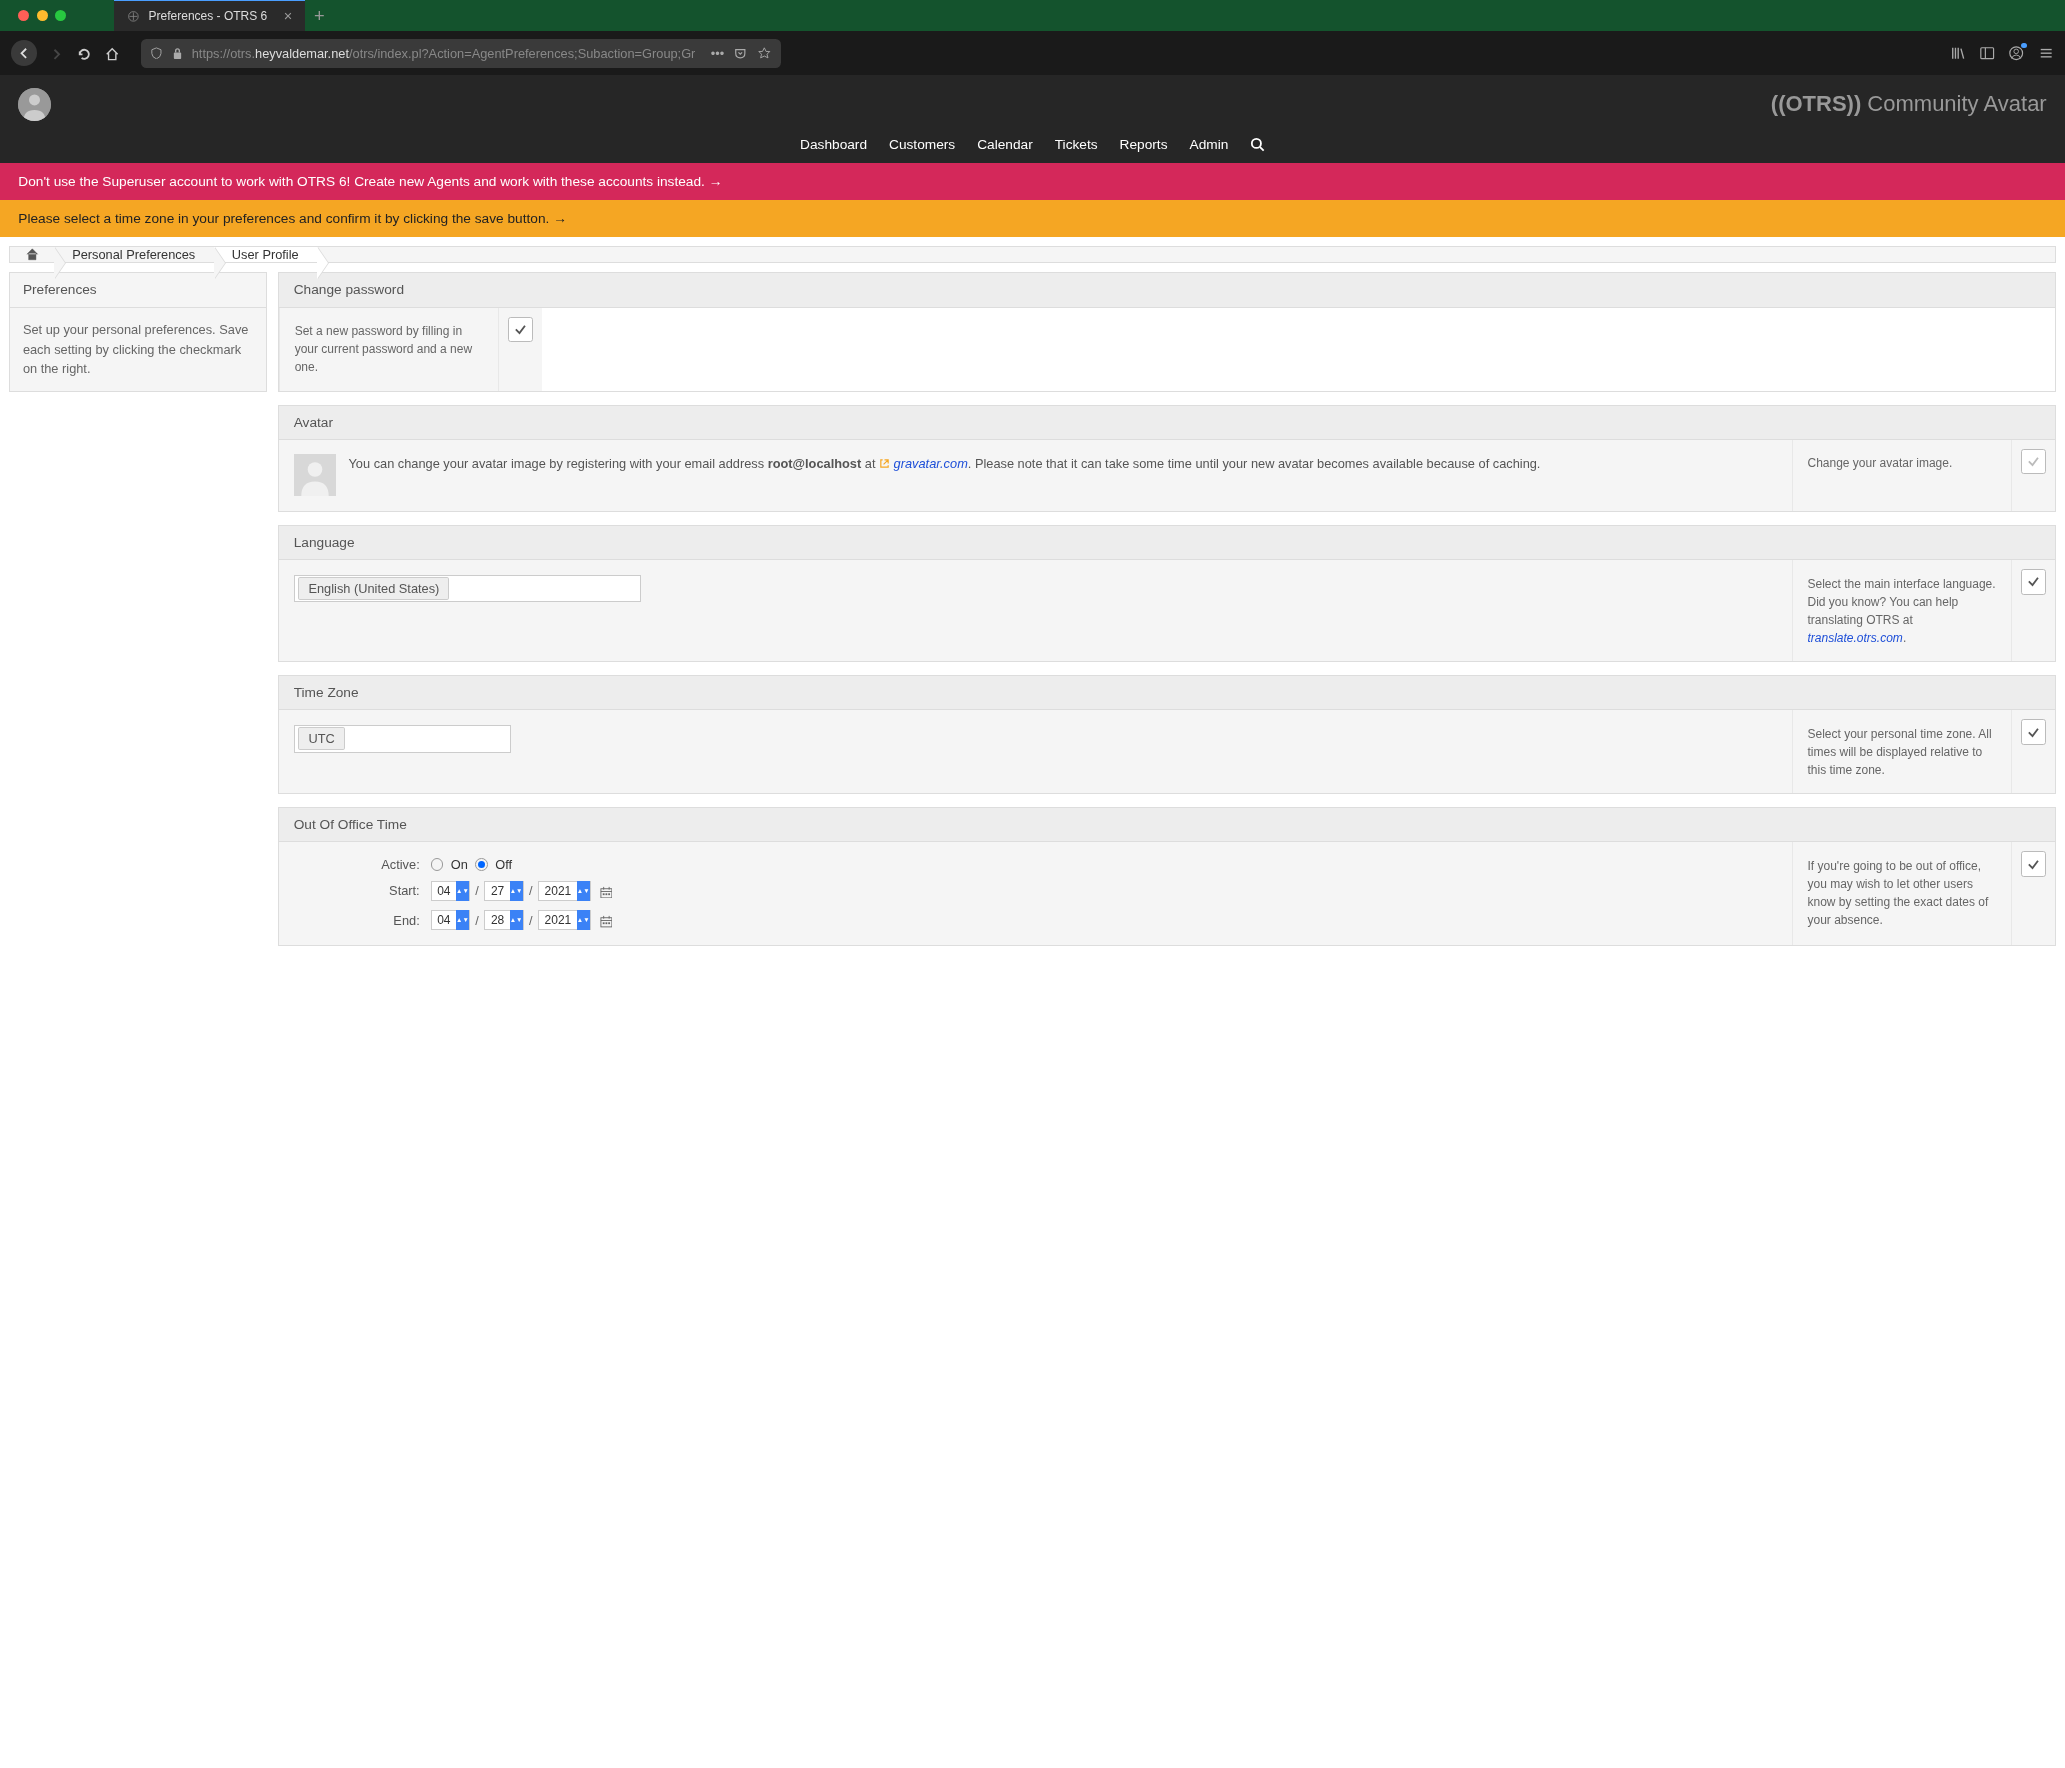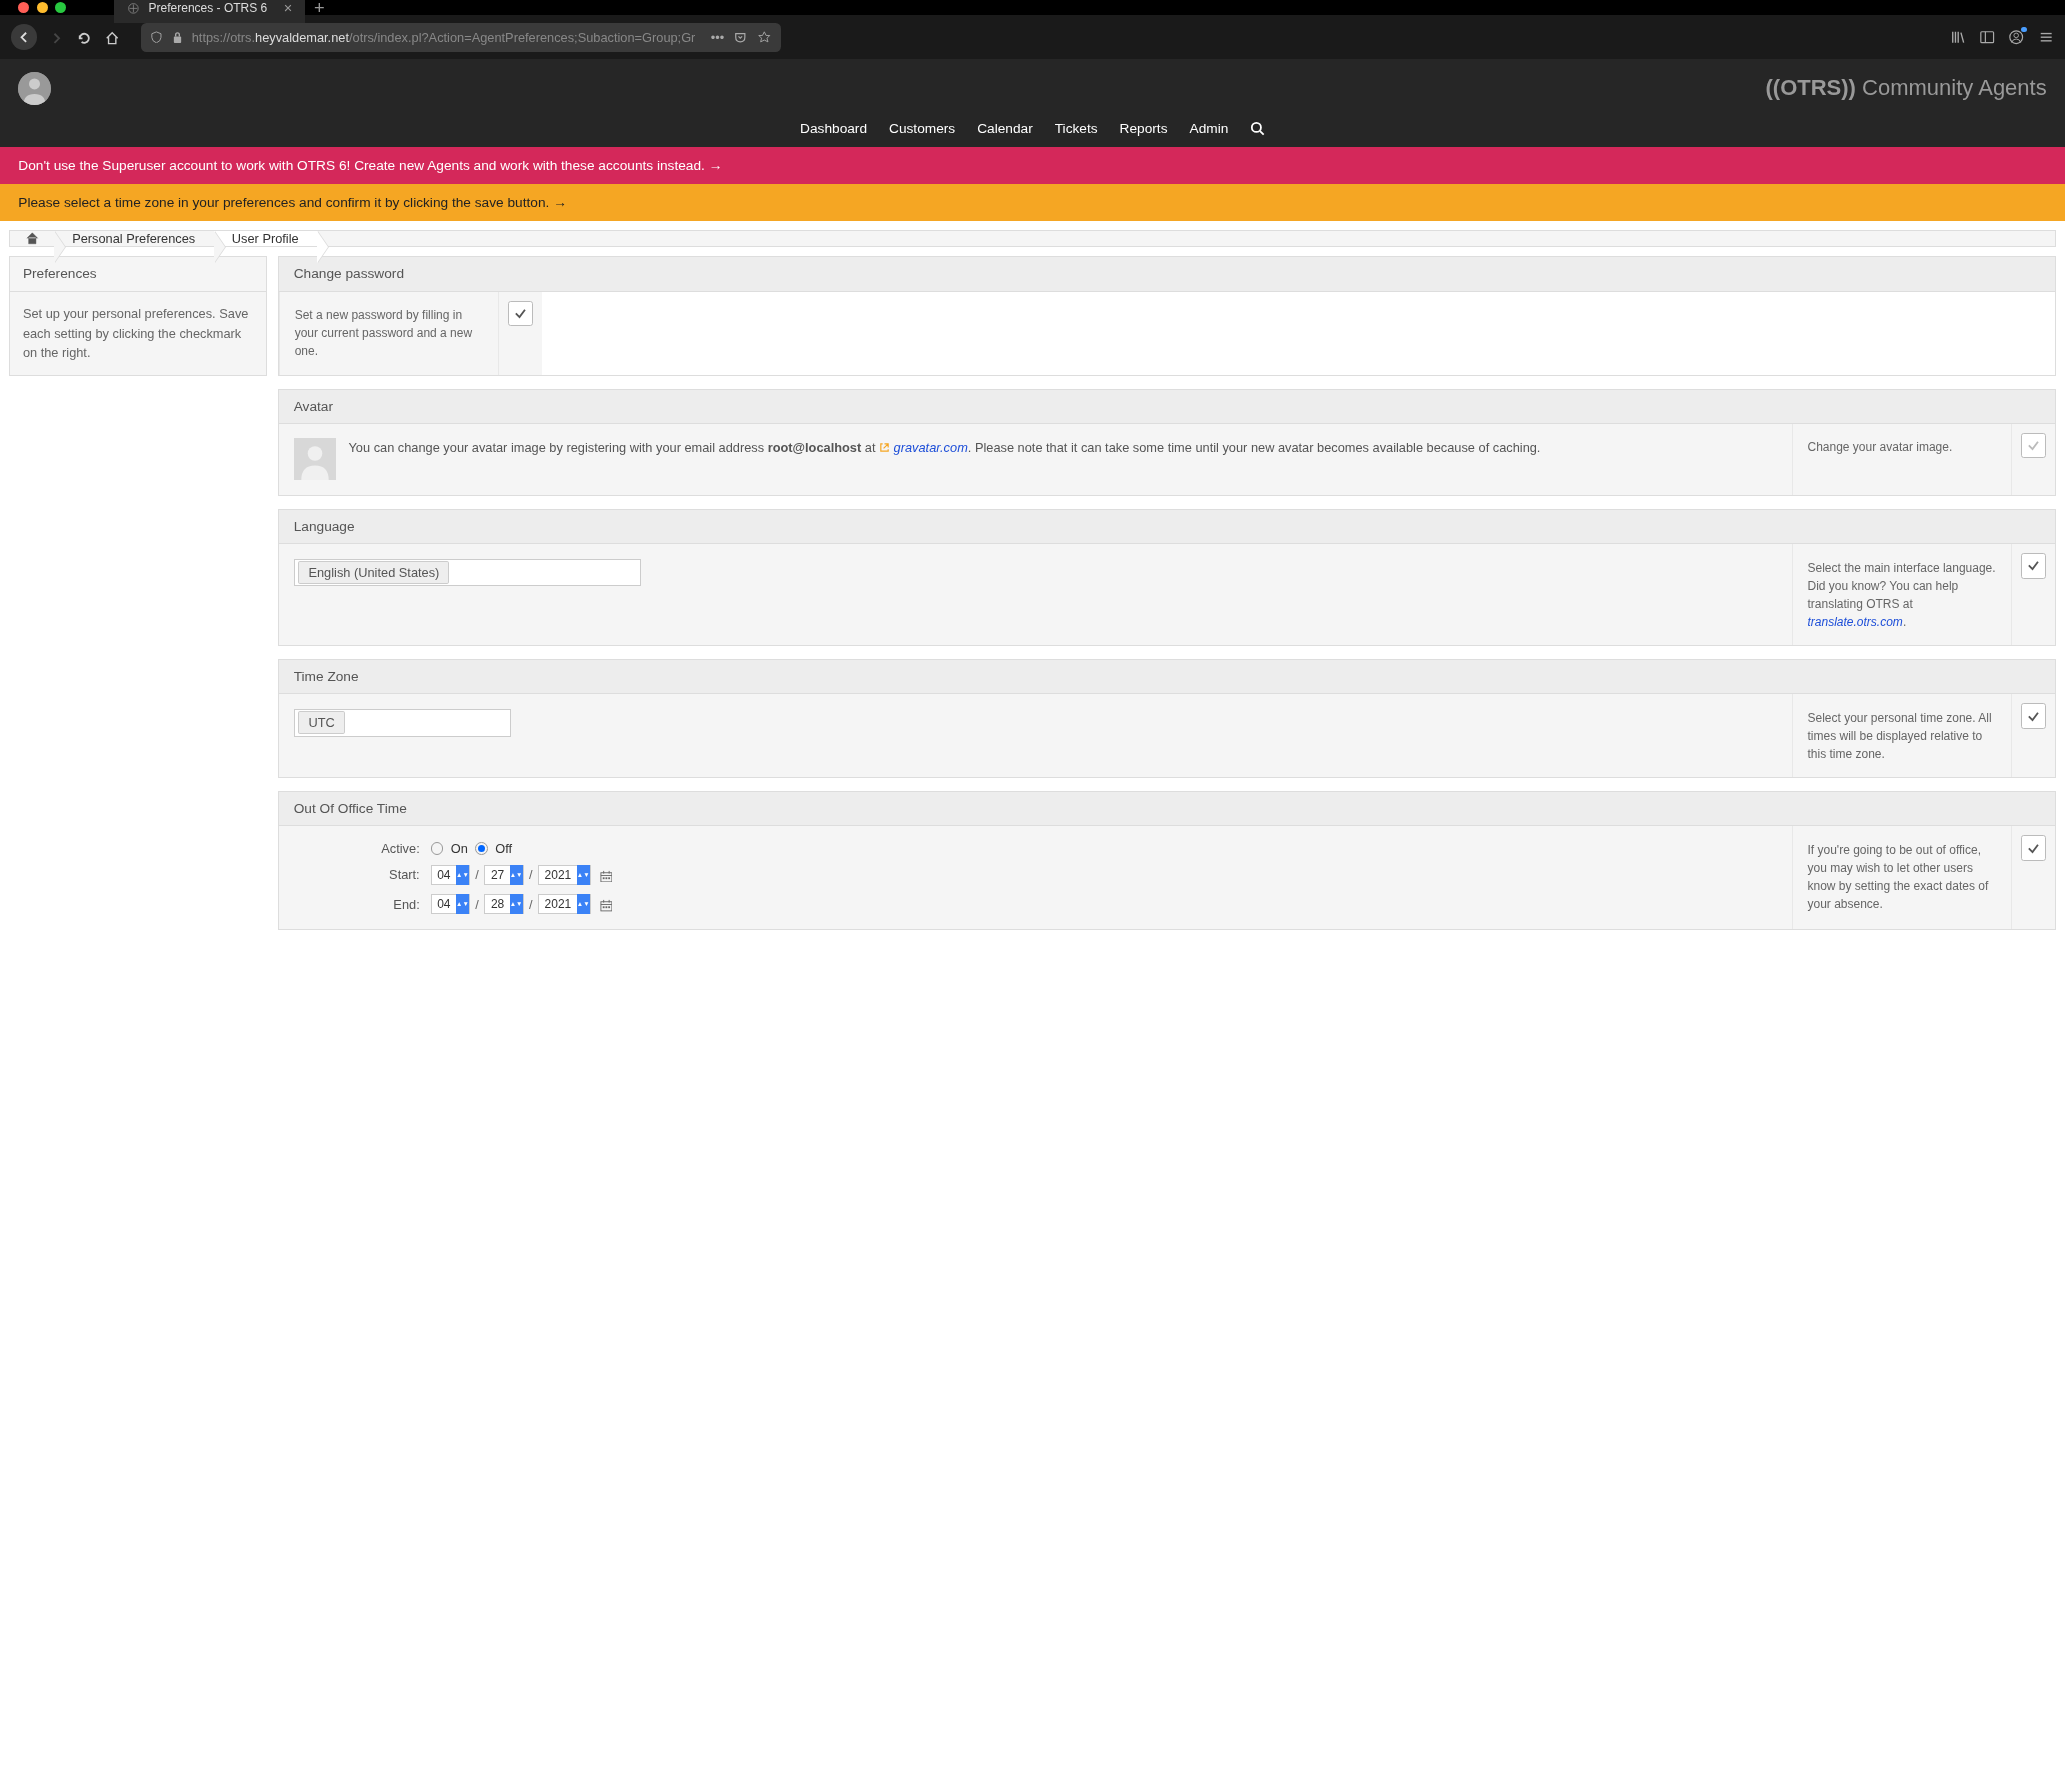--- a/index.html
+++ b/index.html
@@ -1,20 +1,20 @@
 <!DOCTYPE html>
 <html style="font-size:14.6px"><head>
 <meta charset="utf-8">
 <style>
 * { box-sizing: border-box; margin: 0; padding: 0; }
 body { font-family: -apple-system, BlinkMacSystemFont, "Segoe UI", Arial, sans-serif; font-size: 12.8px; background: #fff; color: #333; }
 
 
 .browser-chrome { background: #1a1a1a; }
-.tab-bar { display: flex; align-items: center; height: 15px; padding: 0 7.3px; background: #000000; }
+.tab-bar { display: flex; align-items: center; height: 31px; padding: 0 7.3px; background: #14532d; }
 .traffic-lights { display: flex; gap: 7.3px; padding: 0 11px; }
 .traffic-light { width: 11px; height: 11px; border-radius: 50%; }
 .tl-red { background: #ff5f57; }
 .tl-yellow { background: #febc2e; }
 .tl-green { background: #28c840; }
 .tab { display: flex; align-items: center; gap: 9.1px; background: #2a2a2a; color: #ddd; height: 31px; padding: 0 12.8px; border-top: 1.8px solid #4a9eff; margin-left: 37px; }
 .tab-icon { width: 12.8px; height: 12.8px; }
 .tab-title { font-size: 12px; }
 .tab-close { color: #999; cursor: pointer; font-size: 14.6px; line-height: 1; margin-left: 7.3px; }
 .tab-add { color: #999; font-size: 18.3px; margin-left: 9.1px; cursor: pointer; }
@@ -184,21 +184,21 @@
 <div class="app-header">
   <div class="header-top">
     <div class="avatar-circle">
       <svg width="33" height="33" viewBox="0 0 36 36">
           <rect width="36" height="36" fill="#999"></rect>
           <circle cx="18" cy="13" r="6" fill="#ccc"></circle>
           <path d="M6 36 Q6 24 18 24 Q30 24 30 36" fill="#ccc"></path>
         </svg>
     </div>
     <div class="brand">
-      <span class="brand-bold">((OTRS))</span><span> Community Agents</span>
+      <span class="brand-bold">((OTRS))</span><span> Community Avatar</span>
     </div>
   </div>
   <div class="nav-menu">
     <span class="nav-item">Dashboard</span>
     <span class="nav-item">Customers</span>
     <span class="nav-item">Calendar</span>
     <span class="nav-item">Tickets</span>
     <span class="nav-item">Reports</span>
     <span class="nav-item">Admin</span>
     <svg width="14.6" height="14.6" viewBox="0 0 16 16">

